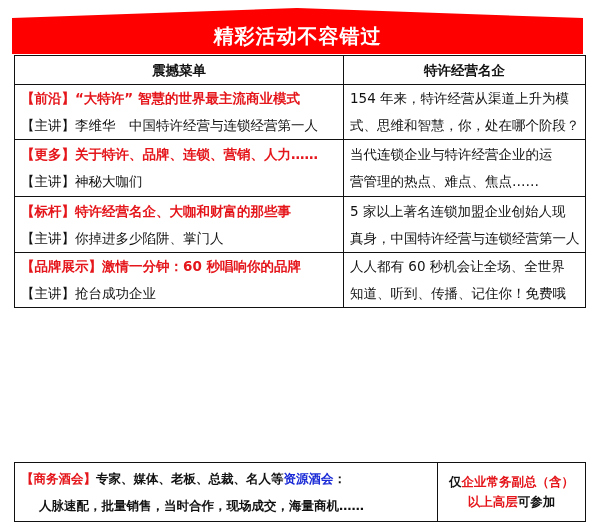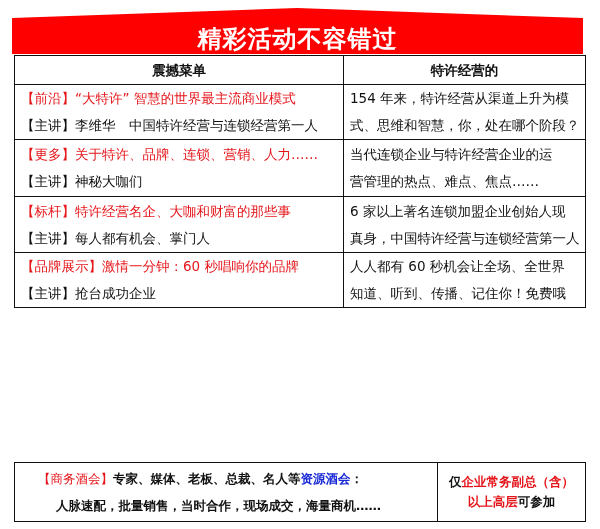--- a/index.html
+++ b/index.html
@@ -1,41 +1,41 @@
 <!DOCTYPE html>
 <html><head>
 <meta charset="utf-8">
 <style>
   html, body { margin: 0; padding: 0; background: #ffffff; }
   body { width: 600px; height: 529px; position: relative; overflow: hidden;
          font-family: "DejaVu Sans", "Liberation Sans", sans-serif; }
   .banner { position: absolute; left: 12px; top: 6px; width: 571px; height: 48px; }
   .banner svg { position: absolute; left: 0; top: 0; }
   .banner-title { position: absolute; left: 0; right: 0; top: 17px; text-align: center;
-                  color: #ffffff; font-weight: bold; font-size: 24px; letter-spacing: 1px; }
+                  color: #ffffff; font-weight: bold; font-size: 20px; letter-spacing: 1px; }
   table.main { position: absolute; left: 14px; top: 55px; width: 571px;
                border-collapse: collapse; table-layout: fixed; padding-left: 32px; }
   table.main td { border: 1.5px solid #111; padding: 0 6px; vertical-align: middle;
                   font-size: 13.5px; color: #111; line-height: 27px; }
   .hdr td { height: 28px; text-align: center; font-weight: bold; font-size: 13px; line-height: 28px; }
-  .red { color: #e5161b; }
+  .red { color: #e5161b; font-weight: bold; }
   .blue { color: #1a2ad6; }
   .bold { font-weight: bold; }
   .r1 td { height: 53px; }
   .r2 td { height: 55px; }
   .r3 td { height: 53px; }
   .r4 td { height: 56px; border-radius: 7px; }
   .r5 td { height: 55px; }
   .r6 td { height: 53px; }
   .r7 td { height: 38px; line-height: 19px; }
   .line { display: block; white-space: nowrap; overflow: hidden; }
   table.bottom { position: absolute; left: 14px; top: 462px; width: 571px;
                  border-collapse: collapse; table-layout: fixed; }
   table.bottom td { border: 1.5px solid #111; height: 56px; vertical-align: middle; font-size: 12.5px; color: #111; }
-  .cocktail { padding: 0 23px; line-height: 27px; }
+  .cocktail { padding: 0 6px; line-height: 27px; }
   .cocktail .l2 { padding-left: 18px; font-weight: bold; }
   .note { text-align: center; font-weight: bold; font-size: 13px; line-height: 20px; }
 </style>
 </head>
 <body>
 
 <div class="banner">
   <svg width="571" height="48" viewBox="0 0 571 48">
     <polygon points="0,12 285,2 571,12 571,48 0,48" fill="#fe0000"></polygon>
   </svg>
@@ -43,21 +43,21 @@
 </div>
 
 <table class="main">
   <colgroup>
       <col style="width:329px">
       <col style="width:242px">
     </colgroup>
   <tbody>
       <tr class="hdr">
     <td>震撼菜单</td>
-    <td>特许经营的</td>
+    <td>特许经营名企</td>
   </tr>
 
   <tr class="r1">
     <td>
       <span class="line red"><span>【前沿】</span><span>“大特许” 智慧的世界最主流商业模式</span></span>
       <span class="line"><span>【主讲】</span><span>李维华　中国特许经营与连锁经营第一人</span></span>
     </td>
     <td>
       <span class="line">154 年来，特许经营从渠道上升为模</span>
       <span class="line">式、思维和智慧，你，处在哪个阶段？</span>
@@ -73,24 +73,24 @@
     </td>
     <td>
       <span class="line">当代连锁企业与特许经营企业的运</span>
       <span class="line">营管理的热点、难点、焦点……</span>
     </td>
   </tr>
 
   <tr class="r5">
     <td>
       <span class="line red"><span>【标杆】</span><span>特许经营名企、大咖和财富的那些事</span></span>
-      <span class="line"><span>【主讲】</span><span>每人都有机会、掌门人</span></span>
+      <span class="line"><span>【主讲】</span><span>你掉进多少陷阱、掌门人</span></span>
     </td>
     <td>
-      <span class="line">6 家以上著名连锁加盟企业创始人现</span>
+      <span class="line">5 家以上著名连锁加盟企业创始人现</span>
       <span class="line">真身，中国特许经营与连锁经营第一人</span>
     </td>
   </tr>
 
   <tr class="r6">
     <td>
       <span class="line red"><span>【品牌展示】</span><span>激情一分钟：60 秒唱响你的品牌</span></span>
       <span class="line"><span>【主讲】</span><span>抢台成功企业</span></span>
     </td>
     <td>

